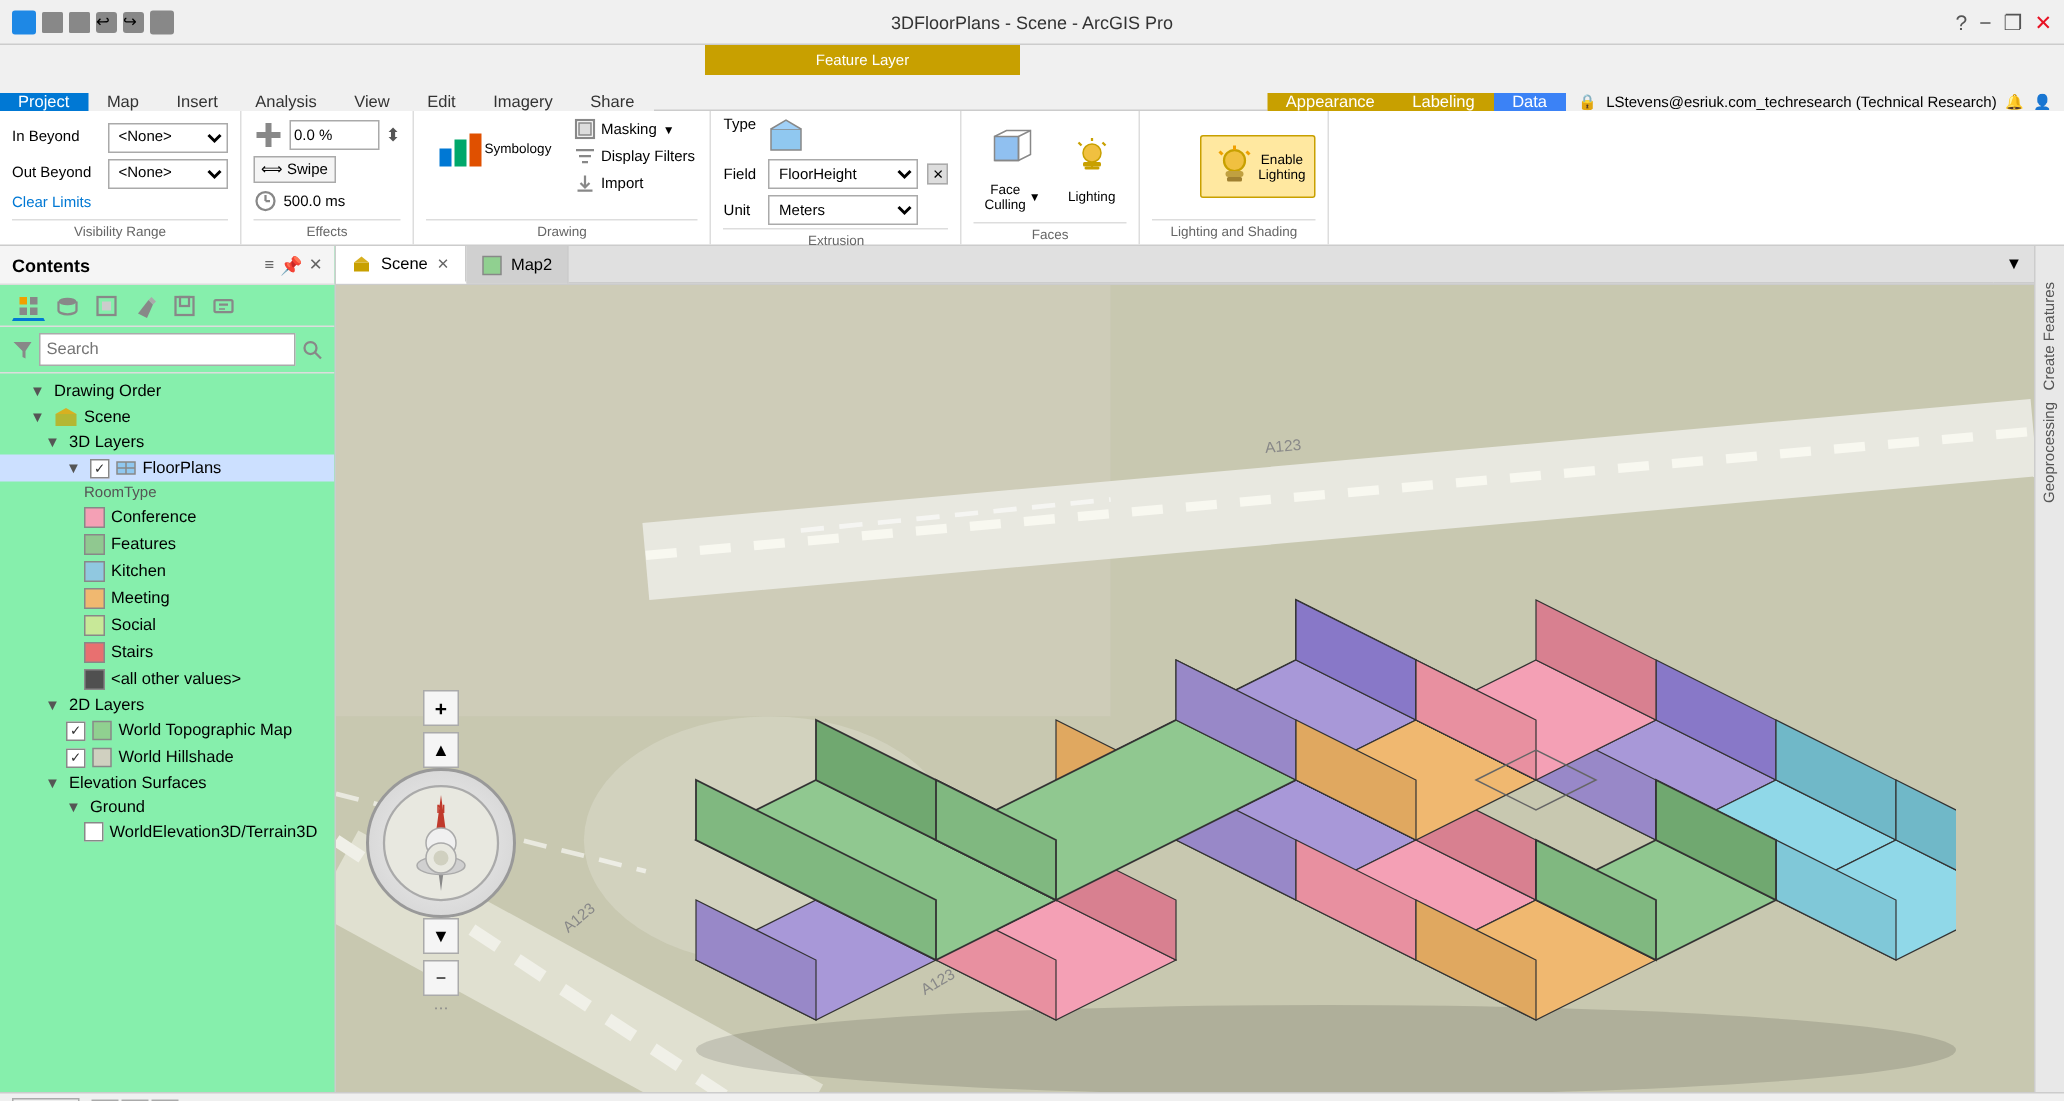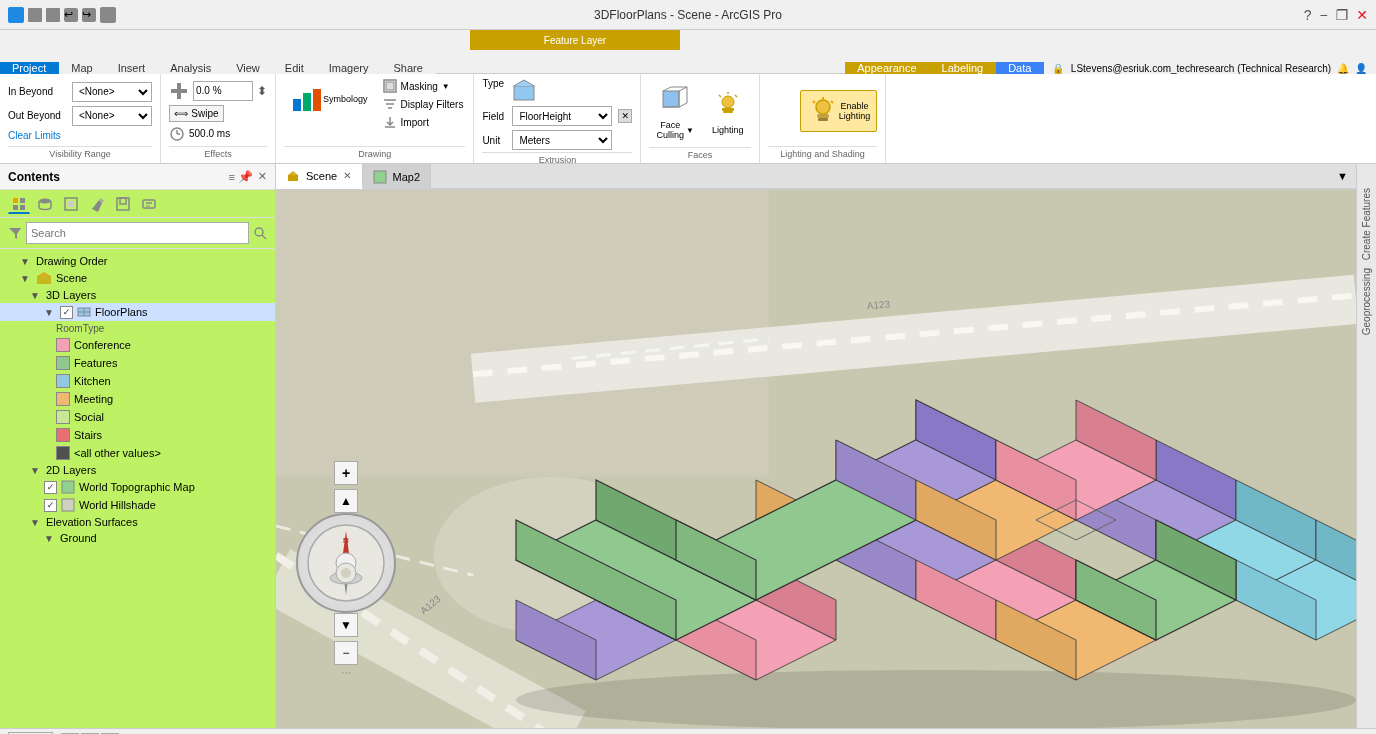--- a/index.html
+++ b/index.html
@@ -114,22 +114,22 @@
     }
 
     
     #main-layout {
       display: flex;
       height: calc(734px - 30px - 24px - 90px - 26px);
     }
 
     
     #contents-panel {
-      width: 276px;
-      background: #bef264;
+      width: 224px;
+      background: #86efac;
       border-right: 1px solid #ccc;
       display: flex;
       flex-direction: column;
       overflow: hidden;
     }
     #contents-header {
       display: flex;
       align-items: center;
       justify-content: space-between;
       padding: 4px 8px;
@@ -724,20 +724,24 @@
       <div class="tree-item tree-indent-2">
         <span class="expand-icon">▼</span>
         <span class="tree-item-label">Elevation Surfaces</span>
       </div>
 
       <div class="tree-item tree-indent-3">
         <span class="expand-icon">▼</span>
         <span class="tree-item-label">Ground</span>
       </div>
 
+      <div class="tree-item tree-indent-4">
+        <div class="checkbox"></div>
+        <span class="tree-item-label">WorldElevation3D/Terrain3D</span>
+      </div>
     </div>
   </div>
 
   <div id="map-area">
 
     <div id="map-tabs">
       <div class="map-tab active">
         <svg width="14" height="14">
             <rect x="2" y="6" width="10" height="6" fill="#c8a000"></rect>
             <path d="M2 6 L7 2 L12 6" fill="#d8b020"></path>

